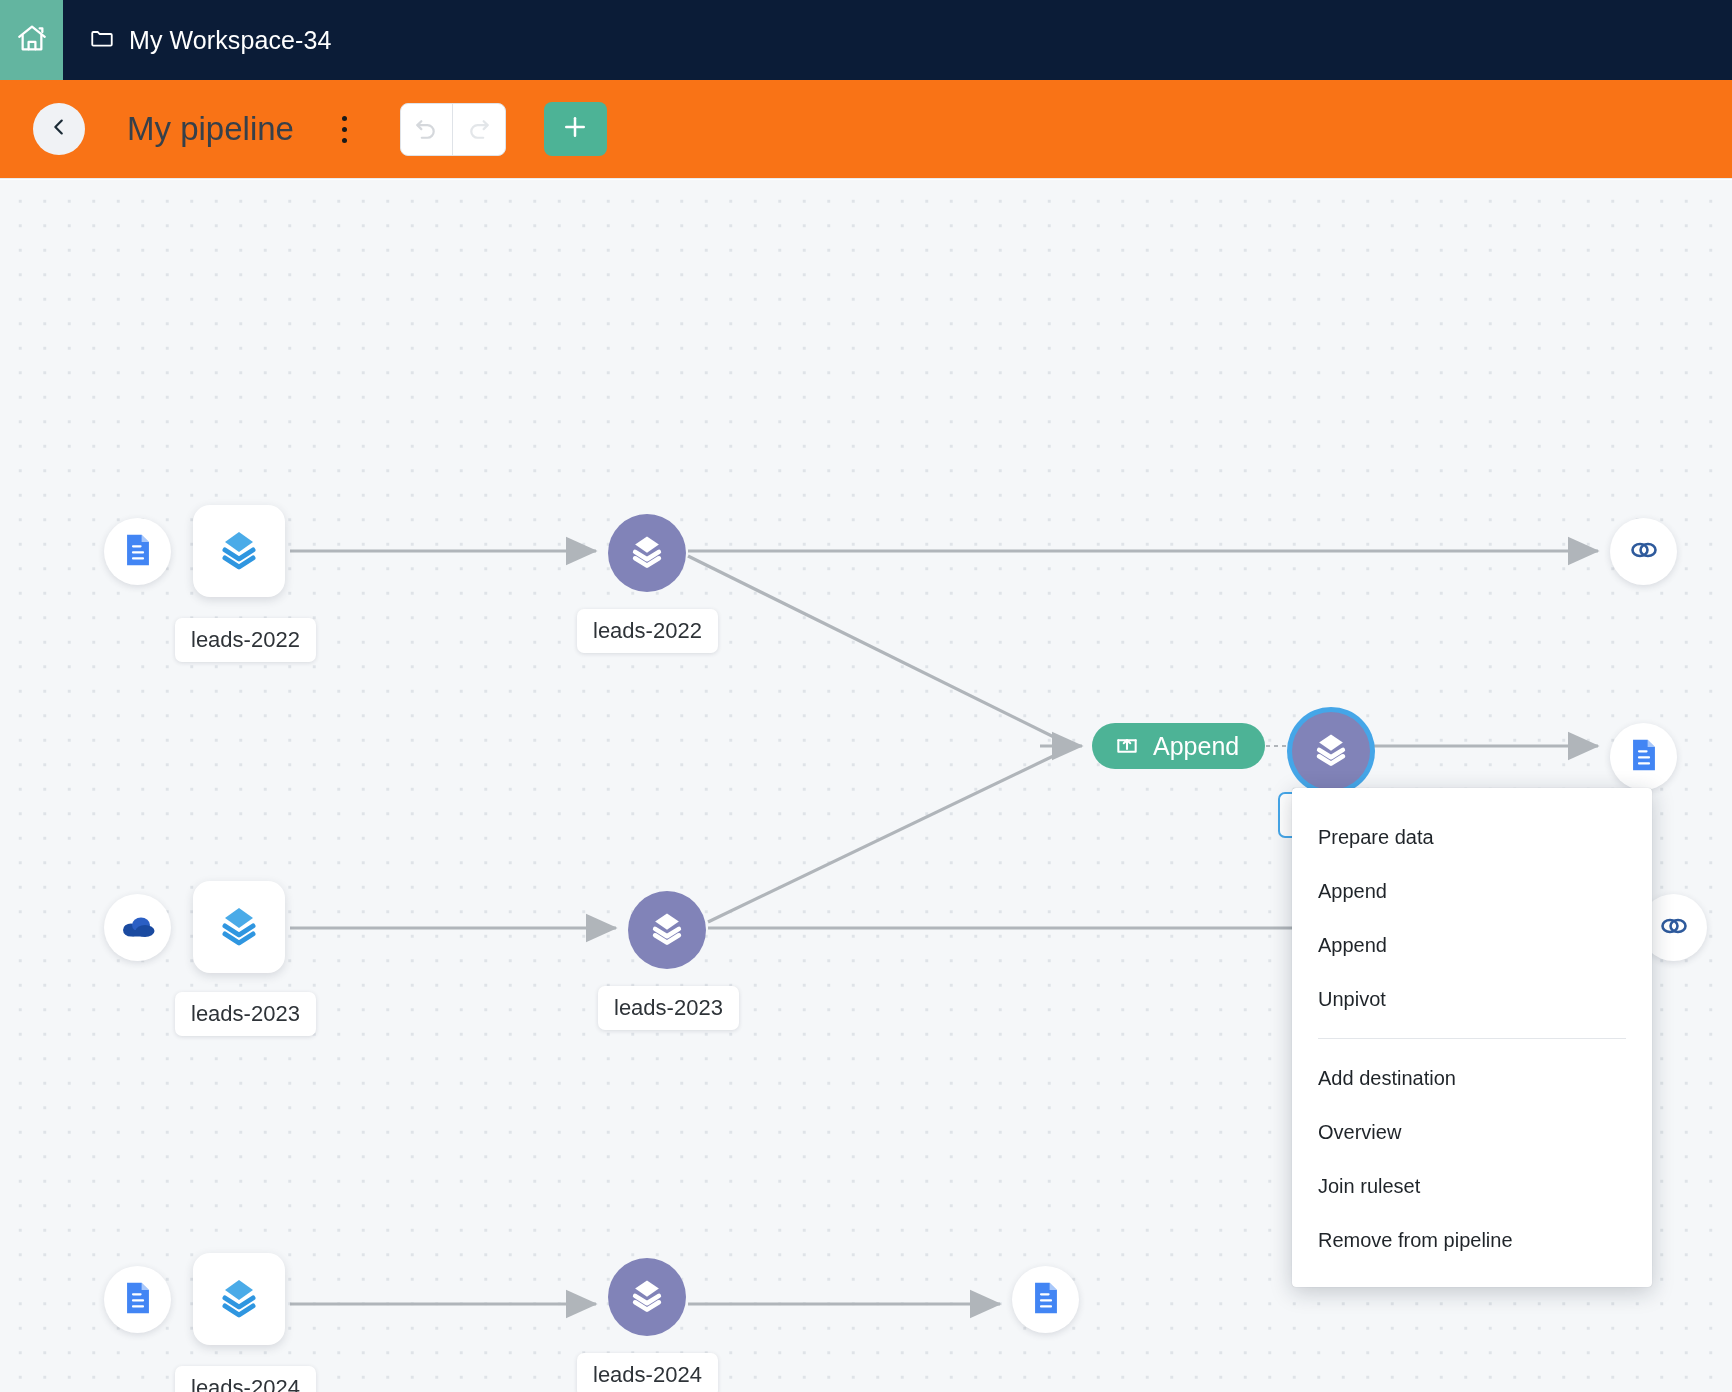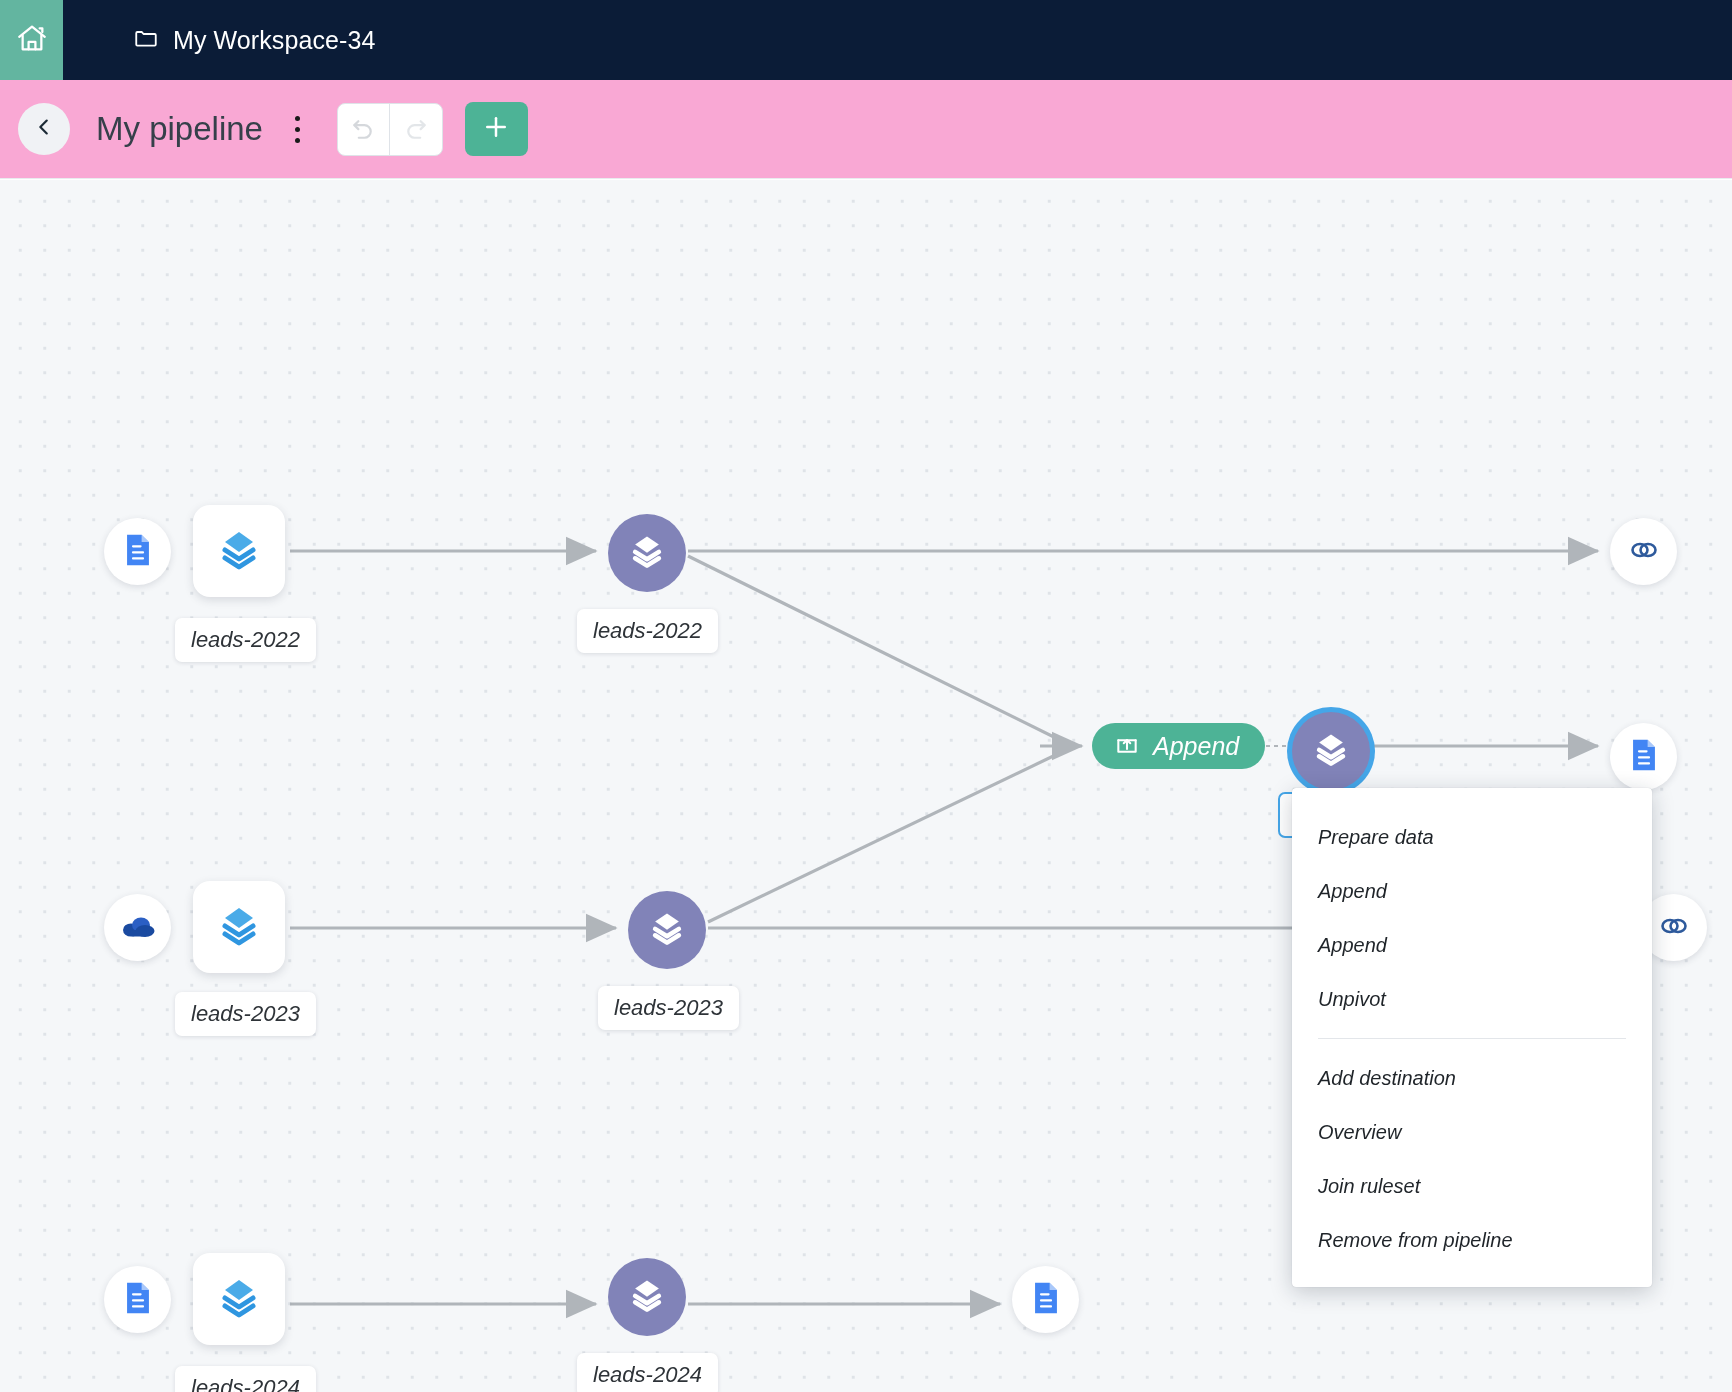--- a/index.html
+++ b/index.html
@@ -19,34 +19,33 @@
   }
   .home-tile {
     width: 63px; height: 80px;
     background: #63b5a0;
     display: flex; align-items: center; justify-content: center;
     cursor: pointer;
   }
   .ws-crumb {
     display: flex; align-items: center; gap: 14px;
     padding-left: 26px;
-    margin-left: 44px;
   }
   .ws-name {
     color: #ffffff; font-size: 25px; letter-spacing: .1px;
   }
 
   
   .subbar {
     position: absolute; left: 0; top: 80px;
     width: 1732px; height: 99px;
-    background: #f9a8d4;
+    background: #f97316;
     display: flex; align-items: center;
-    padding-left: 18px;
-    gap: 0;
+    padding-left: 33px;
+    gap: 16px;
     border-bottom: 1px solid #e9ecef;
   }
   .back-circle {
     width: 52px; height: 52px; border-radius: 50%;
     background: #f0f2f5;
     display: flex; align-items: center; justify-content: center;
     cursor: pointer; flex: 0 0 auto;
   }
   .pipeline-title {
     font-size: 33px; color: #36404a; margin-left: 26px;
@@ -78,21 +77,20 @@
 
   
   .canvas {
     position: absolute; left: 0; top: 180px;
     width: 1732px; height: 1212px;
     background-color: #f5f7f9;
     background-image: radial-gradient(#dfe3e8 1.6px, transparent 1.7px);
     background-size: 24.5px 24.5px;
     background-position: 8px 9px;
     overflow: hidden;
-    font-style: italic;
   }
   .edges { position: absolute; left: 0; top: 0; width: 1732px; height: 1212px; }
 
   
   .node { position: absolute; }
   .src-circle {
     width: 67px; height: 67px; border-radius: 50%;
     background: #fff; box-shadow: 0 2px 7px rgba(40,50,70,.14);
     display: flex; align-items: center; justify-content: center;
     cursor: pointer;

